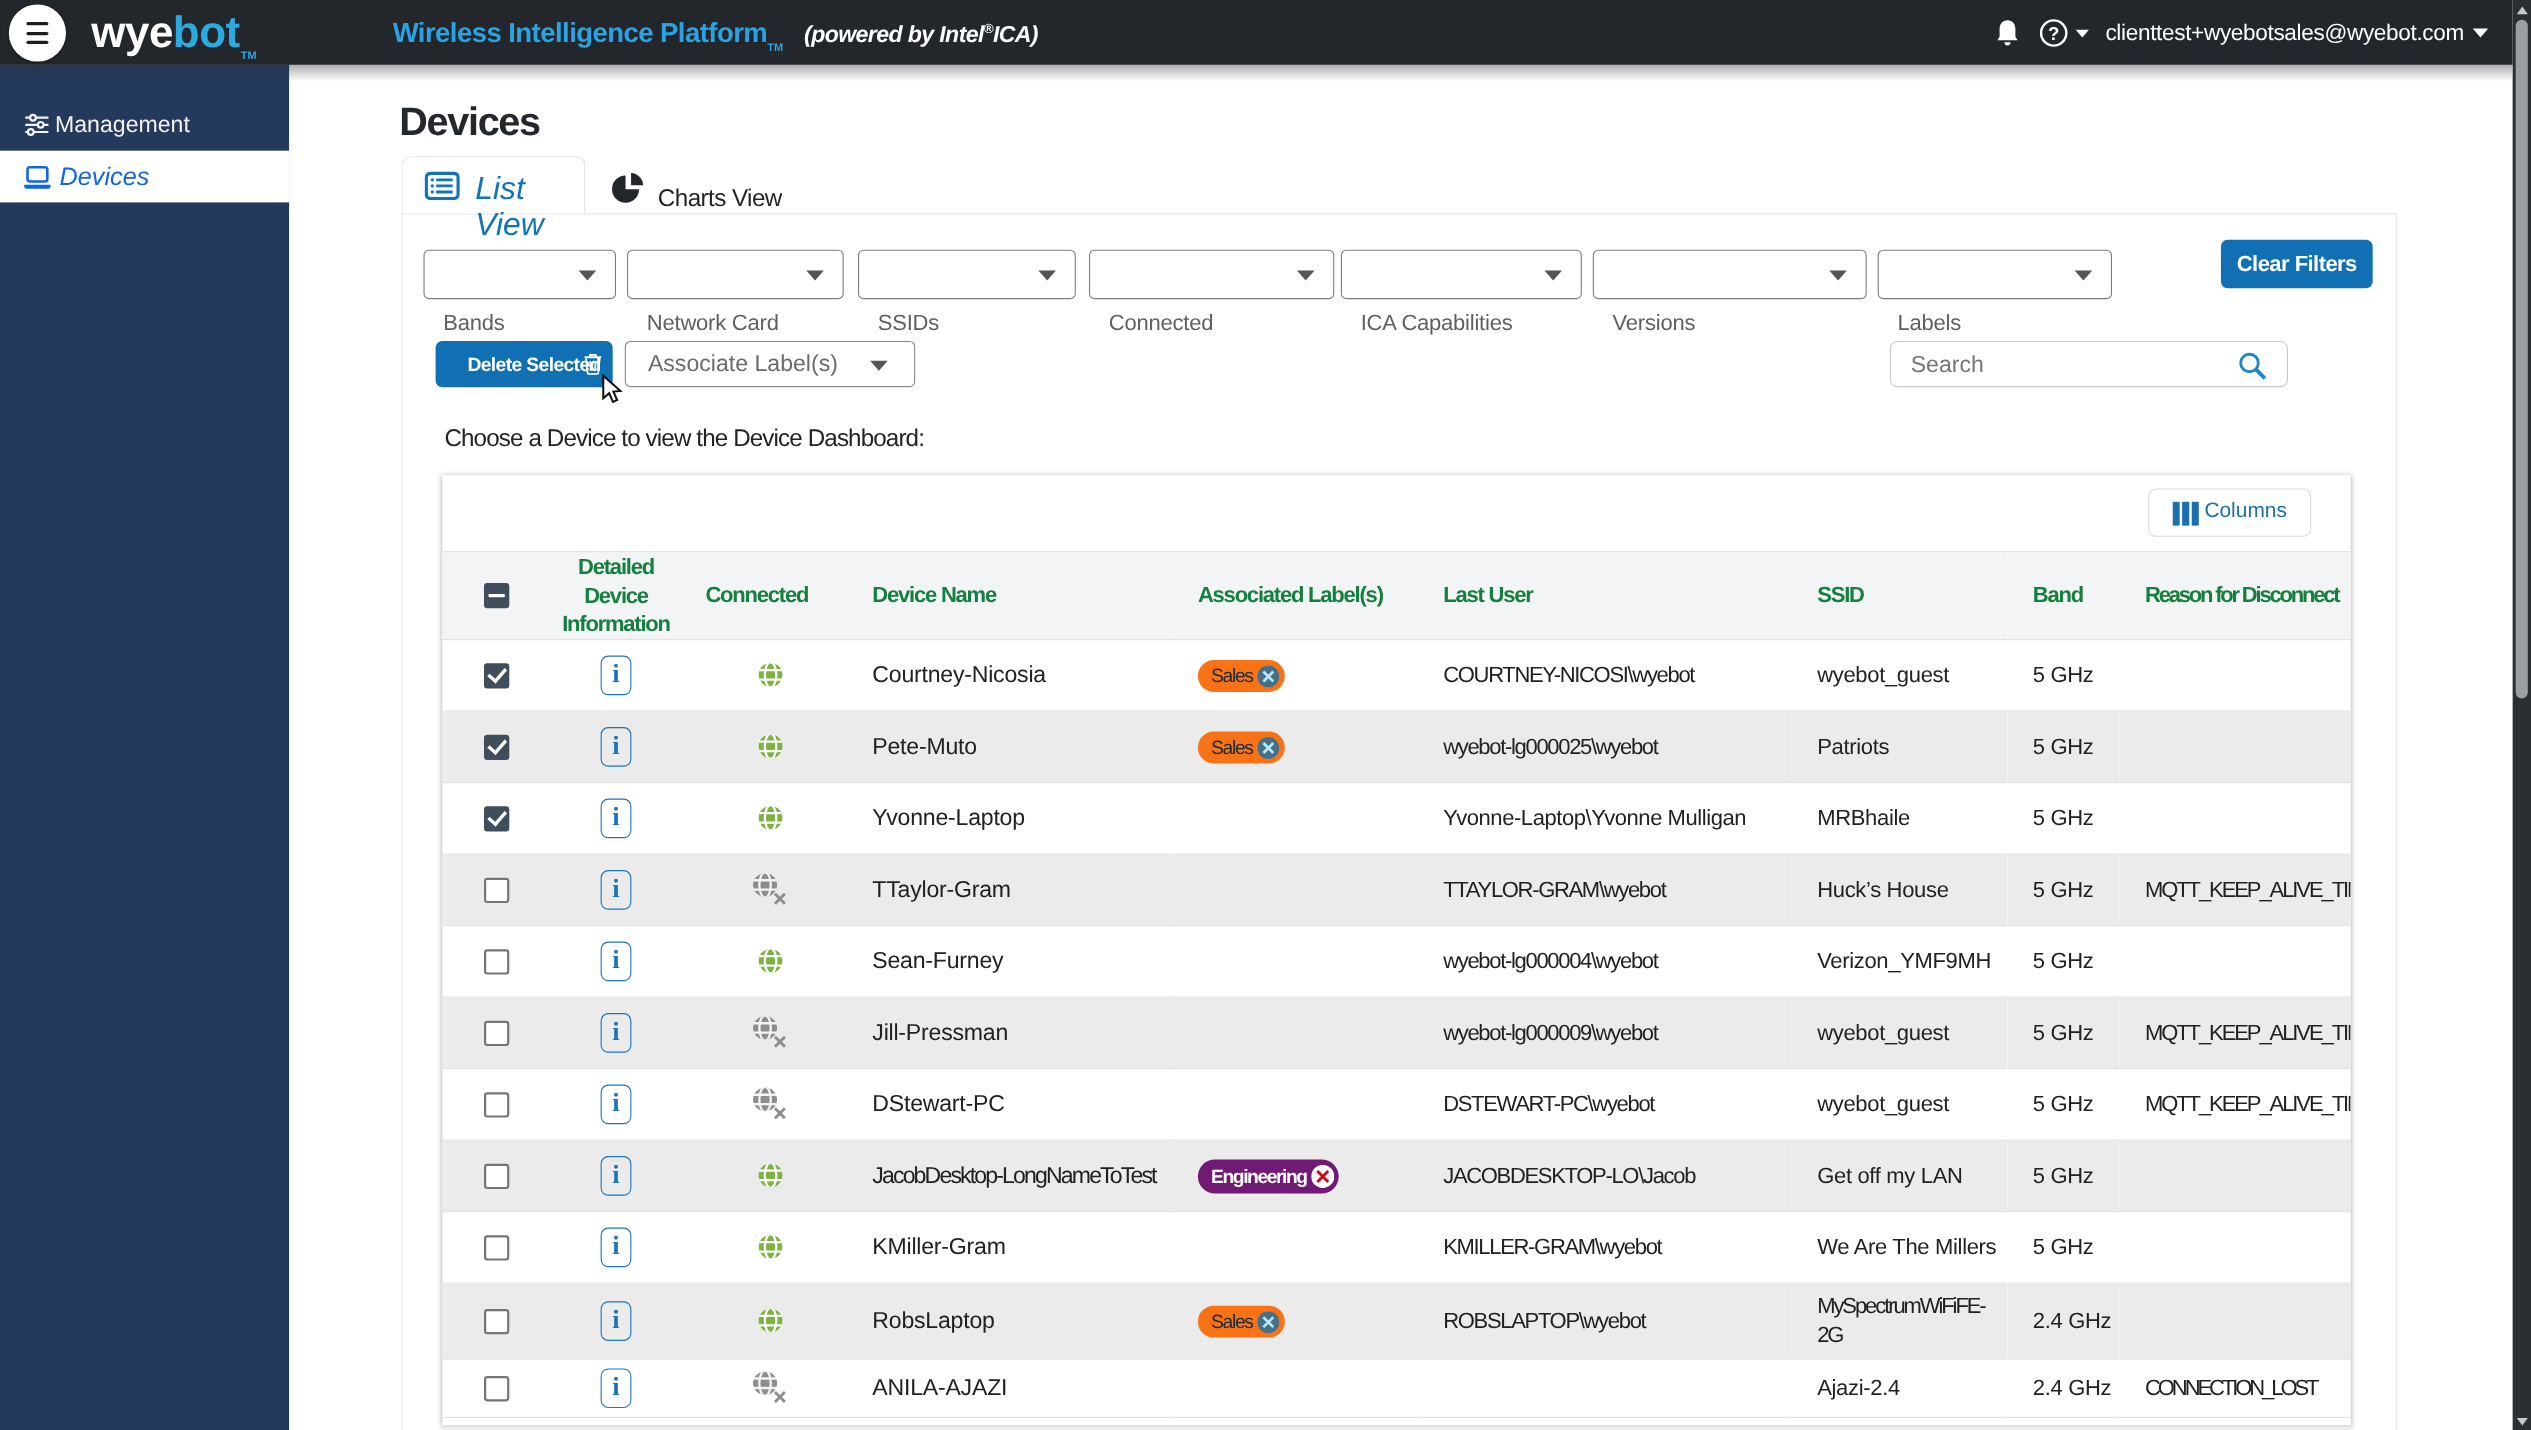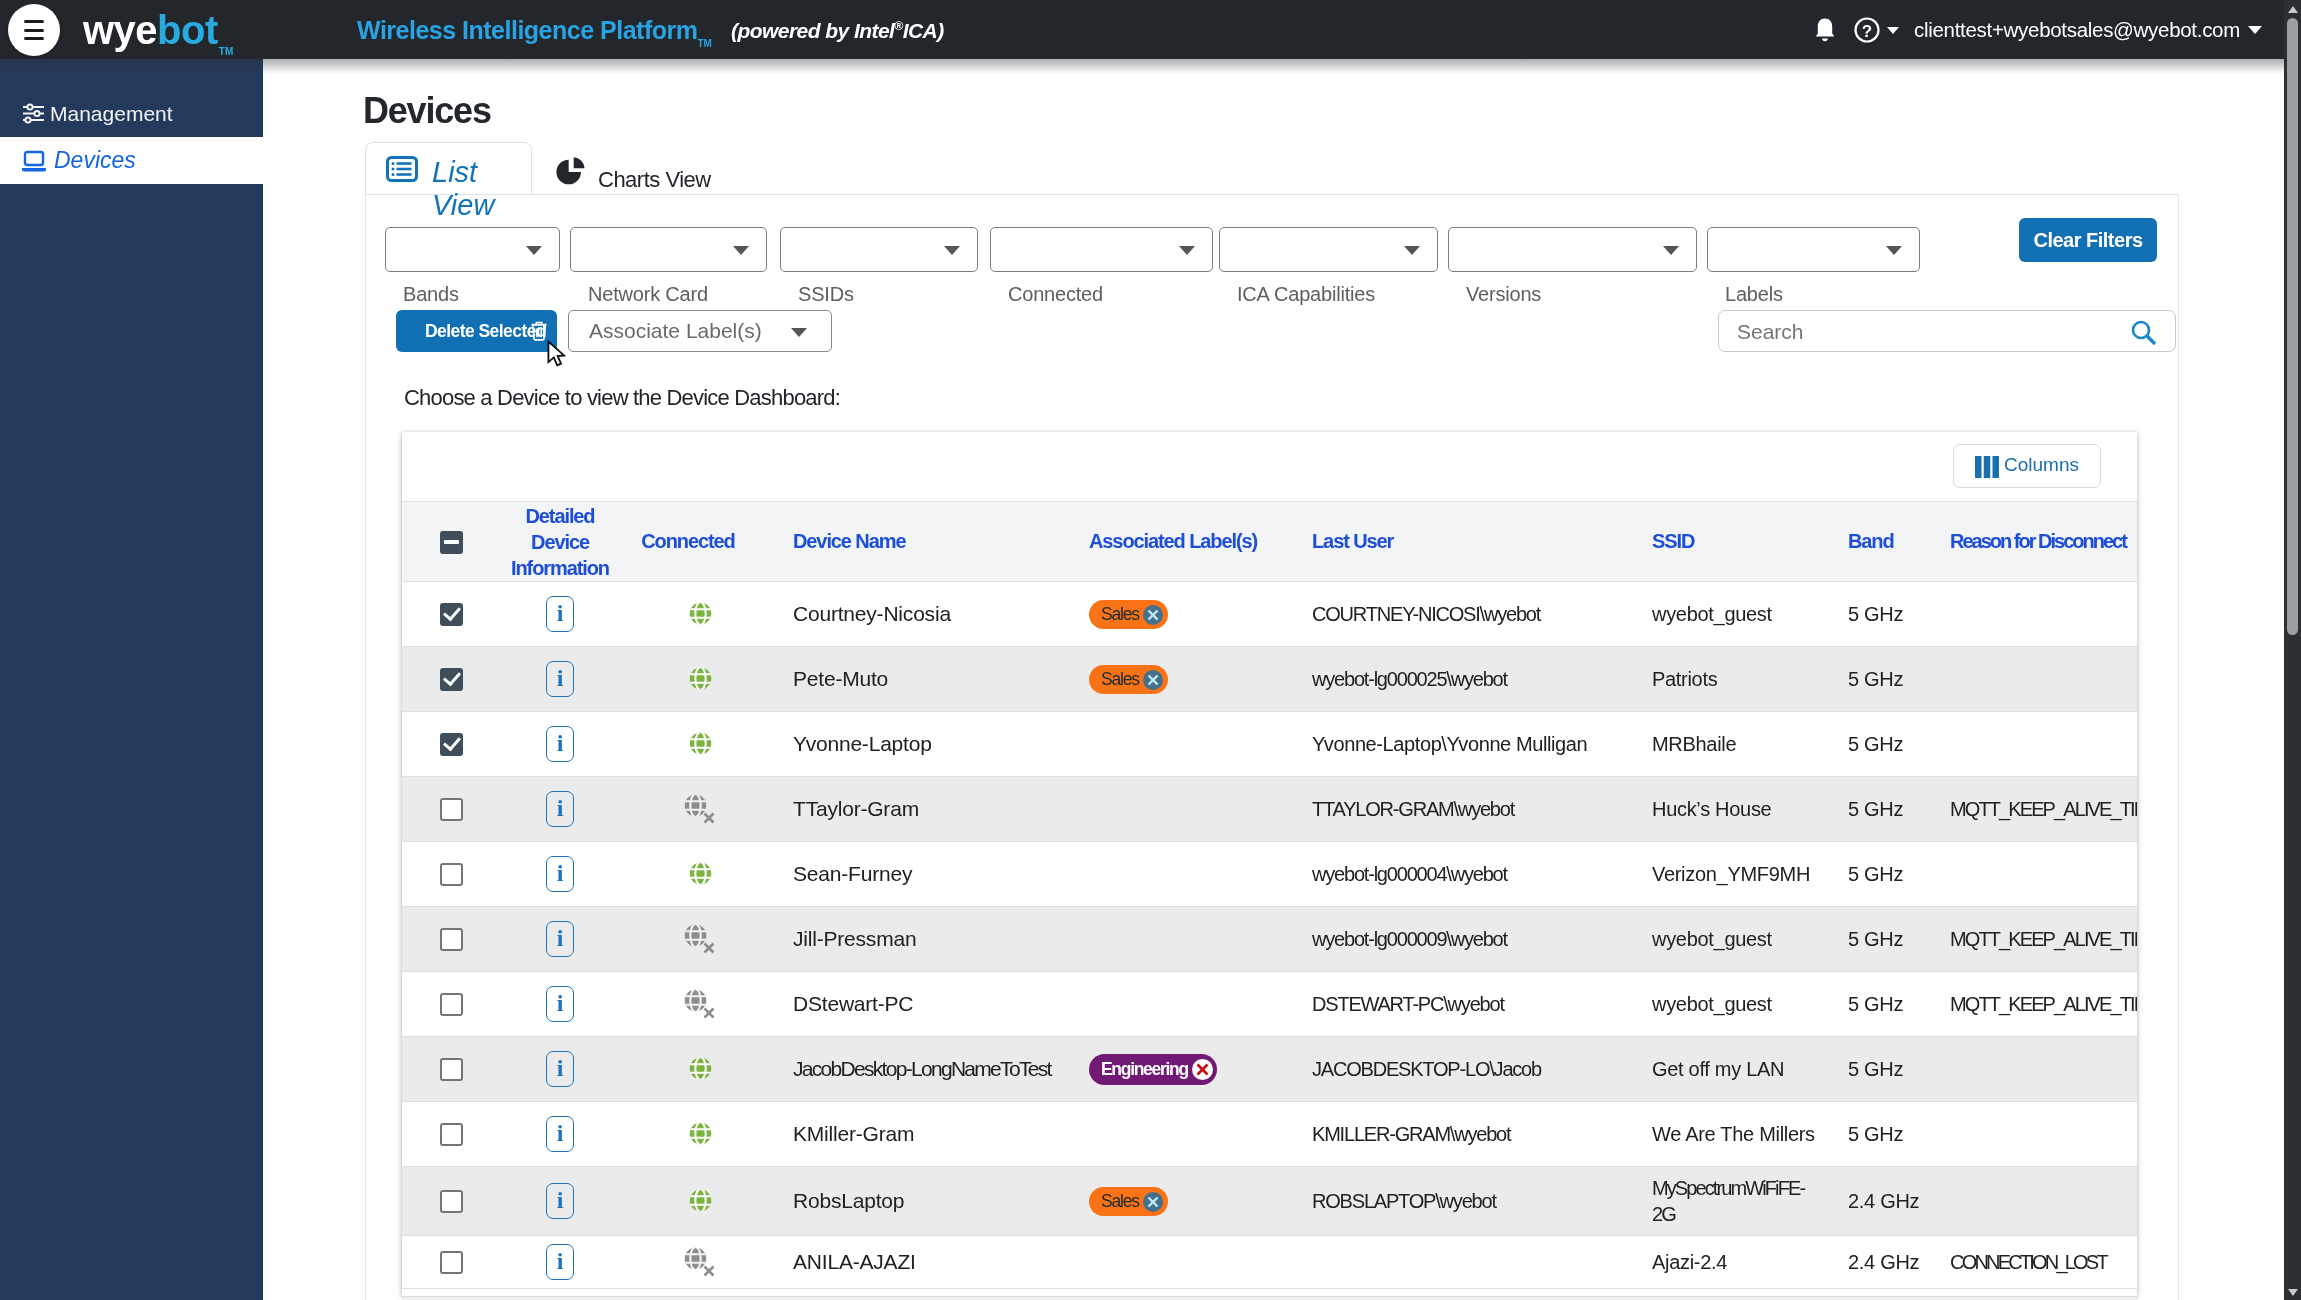--- a/index.html
+++ b/index.html
@@ -59,31 +59,31 @@
 #f4 { left:727px; width:223px; }
 #f5 { left:956px; width:219px; }
 #f6 { left:1185px; width:249px; }
 #f7 { left:1444px; width:213px; }
 .bluebtn { position:absolute; background:#1170b4; color:#fff; font-weight:bold; border-radius:6px; text-align:center; }
 #clearf { left:1756px; top:159px; width:138px; height:44px; font-size:20px; letter-spacing:-0.5px; line-height:44px; }
 #delsel { left:133px; top:251px; width:161px; height:42px; font-size:17.5px; letter-spacing:-0.55px; line-height:42px; text-align:center; padding-left:18px; }
 #assoc { position:absolute; left:305px; top:251px; width:264px; height:42px; border:1px solid #8a8a8a; border-radius:5px; font-size:21px; color:#6b6b6b; }
 #assoc .lab { position:absolute; left:20px; top:8px; }
 #assoc .car { position:absolute; right:24px; top:17px; width:0; height:0; border-left:8px solid transparent; border-right:8px solid transparent; border-top:9px solid #555; }
-#search { position:absolute; left:1455px; top:251px; width:458px; height:42px; border:1px solid #c9c9c9; border-radius:7px; font-size:21px; color:#757575;padding-left:48px; }
+#search { position:absolute; left:1455px; top:251px; width:362px; height:42px; border:1px solid #c9c9c9; border-radius:7px; font-size:21px; color:#757575;padding-left:48px; }
 #search .lab { position:absolute; left:18px; top:9px; }
 #choose { position:absolute; left:141px; top:326px; font-size:22px; letter-spacing:-0.8px; color:#212529; }
 
 
 #card { position:absolute; left:139px; top:373px; width:1735px; height:864px; background:#fff; box-shadow:0 1px 5px rgba(0,0,0,.35); overflow:hidden; }
 #colsbtn { position:absolute; left:1551px; top:12px; width:148px; height:44px; border:1px solid #d9d9d9; border-radius:7px; }
 #colsbtn span { position:absolute; left:50px; top:9px; font-size:19px; color:#1c6fad; }
 table { border-collapse:collapse; position:absolute; left:0; top:69px; width:1735px; table-layout:fixed; font-size:20px; color:#202124; letter-spacing:-0.3px;}
 td, th { padding:0; border-bottom:1px solid #e0e0e0; overflow:hidden; white-space:nowrap; }
-thead th { border-top:1px solid #e0e0e0; background:#f3f4f5; font-size:20px; letter-spacing:-1.1px; color:#1d4ed8; font-weight:bold; text-align:left; white-space:nowrap; }
+thead th { border-top:1px solid #e0e0e0; background:#f3f4f5; font-size:20px; letter-spacing:-1.1px; color:#15803d; font-weight:bold; text-align:left; white-space:nowrap; }
 th.wrap3 { white-space:normal; }
 th.c, td.c { text-align:center; }
 td.c svg { position:relative; top:2px; }
 tr.g td { background:#ebebeb; }
 td.lu { letter-spacing:-1.2px; }
 td.dn { font-size:21px; letter-spacing:-0.2px; }
 th.rsnh { letter-spacing:-2px; }
 td.rsn { letter-spacing:-1.9px; }
 .dn1 { padding-left:23px; }
 tbody tr { height:65px; }

